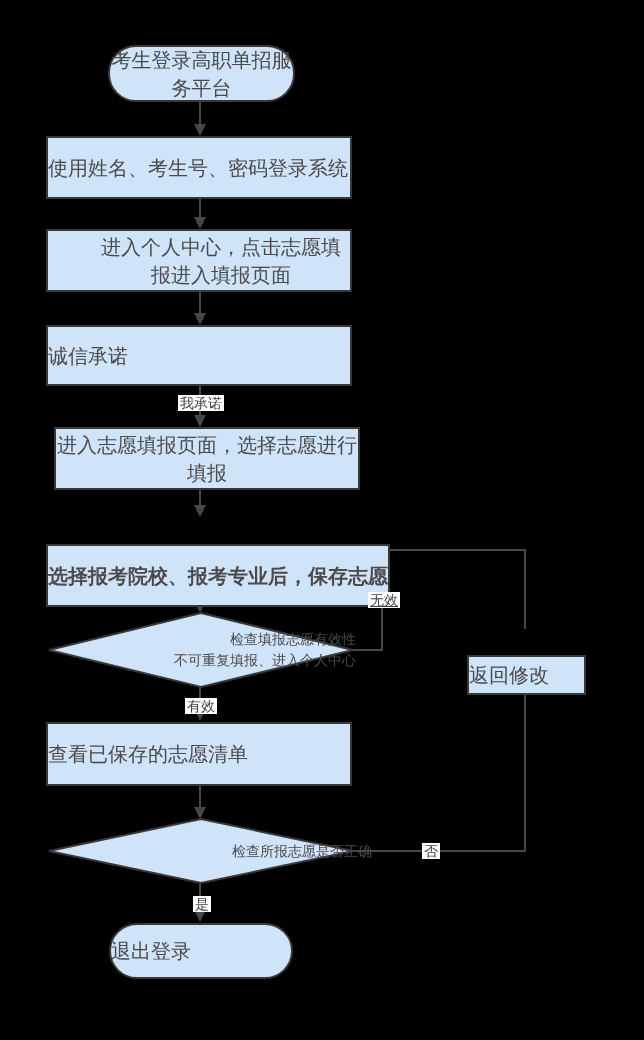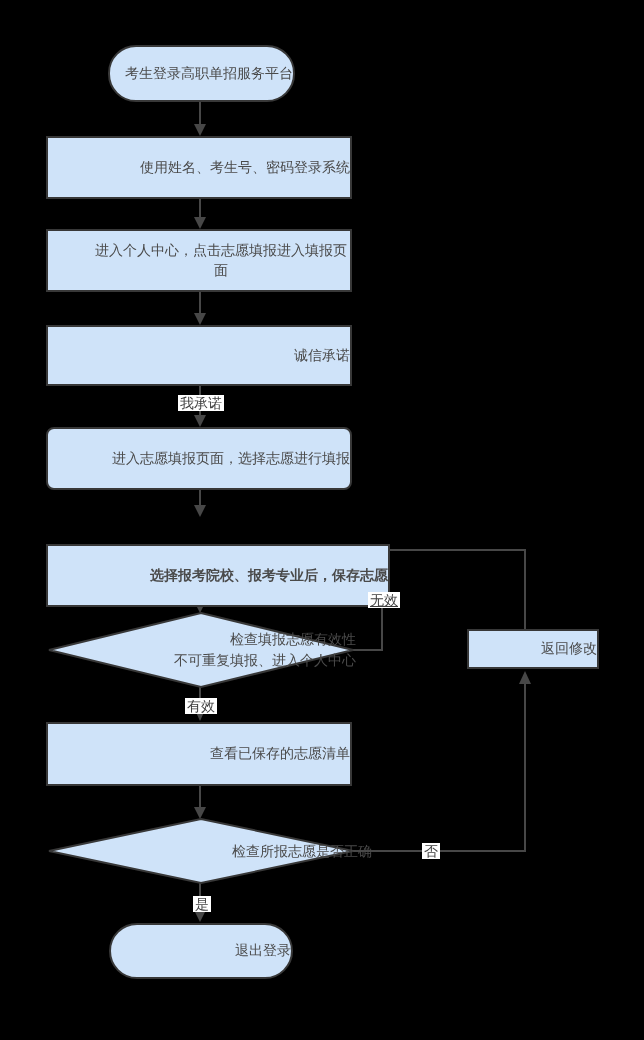--- a/index.html
+++ b/index.html
@@ -29,24 +29,24 @@
   }
   .edge { fill: none; stroke: var(--connector); stroke-width: 2; }
   .ah { fill: var(--connector); stroke: none; }
   .diamond { fill: var(--node-fill); stroke: var(--node-border); stroke-width: 2; }
   .node {
     position: absolute;
     box-sizing: border-box;
     background: var(--node-fill);
     border: 2px solid var(--node-border);
     color: var(--node-text);
-    font-size: 14px;
+    font-size: 20px;
     display: flex;
     align-items: center;
-    justify-content: flex-end;
+    justify-content: flex-start;
     text-align: center;
     line-height: 1.4;
   }
   .terminal { border-radius: 28px; }
   .diamond-text {
     position: absolute;
     box-sizing: border-box;
     color: var(--node-text);
     font-size: 14px;
     line-height: 21px;
@@ -124,21 +124,21 @@
   </div>
 
   <div class="node" style="left:46px; top:229px; width:306px; height:63px;padding-left:44px;">
     <span>进入个人中心，点击志愿填报进入填报页面</span>
   </div>
 
   <div class="node" style="left:46px; top:325px; width:306px; height:61px;">
     <span>诚信承诺</span>
   </div>
 
-  <div class="node" style="left:46px; top:427px; width:306px; height:63px;border-radius:8px;">
+  <div class="node" style="left:54px; top:427px; width:306px; height:63px;">
     <span>进入志愿填报页面，选择志愿进行填报</span>
   </div>
 
   <div class="node" style="left:46px; top:544px; width:344px; height:63px;font-weight:bold;">
     <span>选择报考院校、报考专业后，保存志愿</span>
   </div>
 
   <div class="diamond-text" style="left:46px; top:613px; width:310px; height:74px;">
     <span>检查填报志愿有效性</span>
     <span>不可重复填报、进入个人中心</span>
@@ -149,21 +149,21 @@
   </div>
 
   <div class="diamond-text" style="left:62px; top:819px; width:310px; height:64px;">
     <span>检查所报志愿是否正确</span>
   </div>
 
   <div class="node terminal" style="left:109px; top:923px; width:184px; height:56px;">
     <span>退出登录</span>
   </div>
 
-  <div class="node" style="left:467px; top:629px; width:132px; height:40px;">
+  <div class="node" style="left:467px; top:655px; width:119px; height:40px;">
     <span>返回修改</span>
   </div>
 
   <div class="edge-label" style="left:201px; top:403px;">我承诺</div>
 
   <div class="edge-label" style="left:201px; top:706px;">有效</div>
 
   <div class="edge-label" style="left:384px; top:600px;text-decoration:underline;">无效</div>
 
   <div class="edge-label" style="left:202px; top:904px;">是</div>

